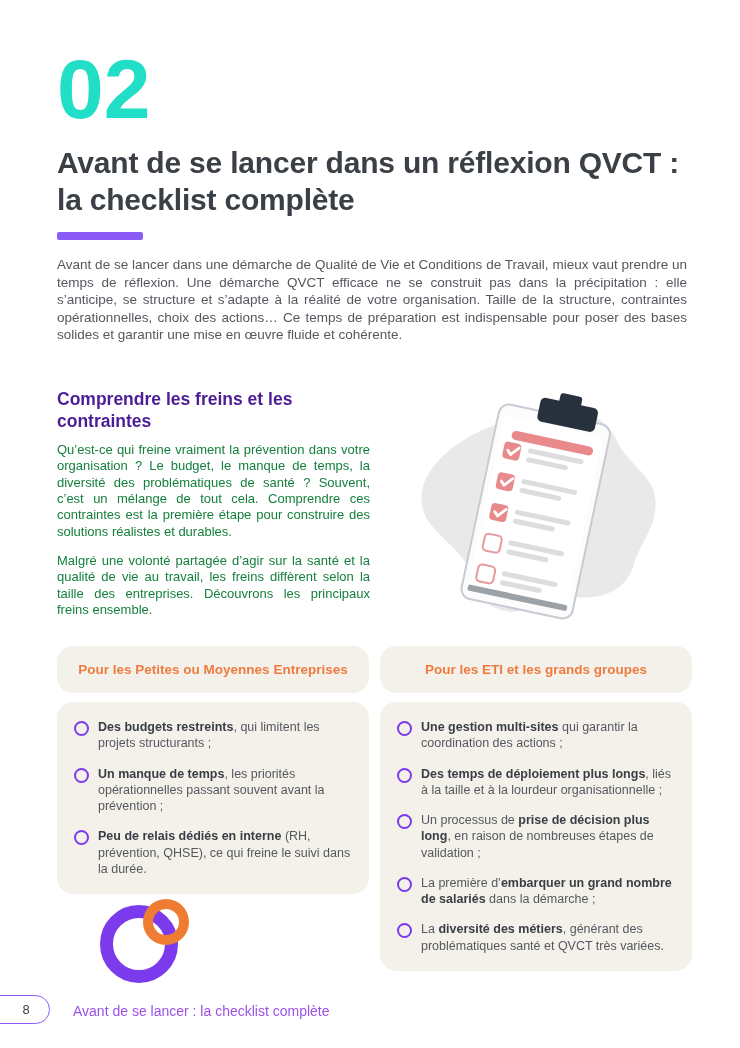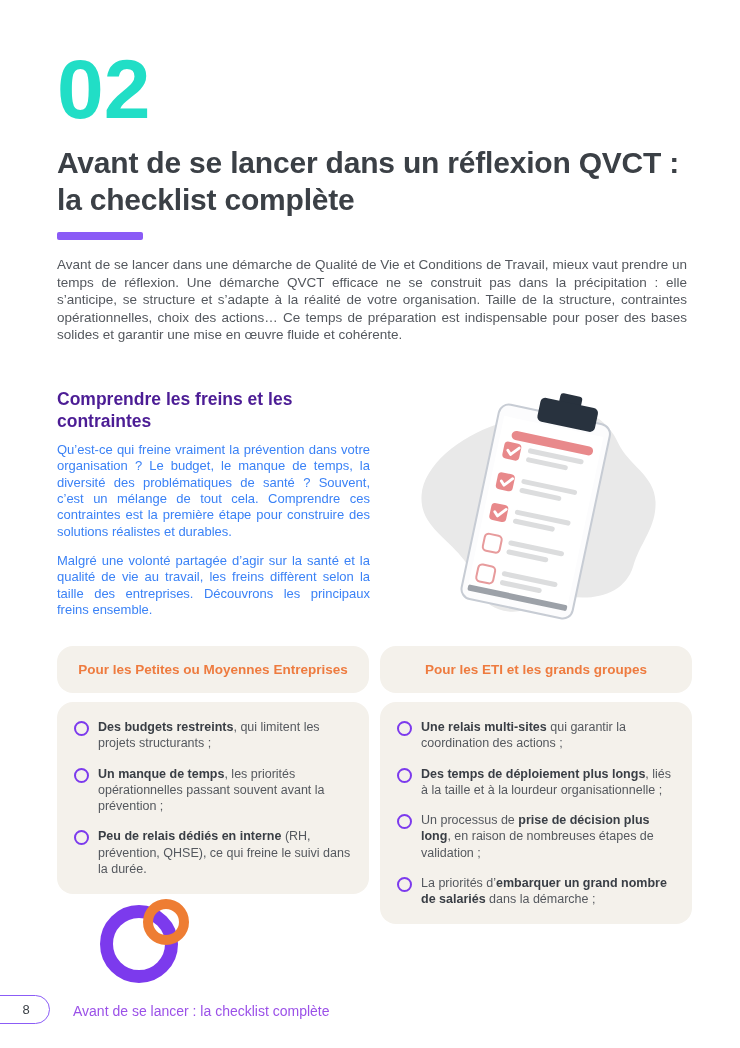--- a/index.html
+++ b/index.html
@@ -34,21 +34,21 @@
     color:#54585E;margin:0;
   }
   
   .section-left{position:absolute;left:57px;top:388px;width:314px;}
   .section-heading{
     margin:0;font-size:17.5px;line-height:1.28;font-weight:bold;
     color:#4c1d95;
   }
   .section-left p{
     margin:9px 1px 0 0;font-size:13px;line-height:1.26;
-    text-align:justify;color:#3b82f6;
+    text-align:justify;color:#15803d;
   }
   .section-left p + p{margin-top:13px;}
   .illustration{position:absolute;left:398px;top:392px;width:276px;height:238px;}
   
   .cards-row{
     position:absolute;left:57px;top:646px;width:636px;
     display:flex;gap:11px;align-items:flex-start;
   }
   .card-col{width:312px;display:flex;flex-direction:column;gap:9px;}
   .card-header{
@@ -182,33 +182,37 @@
         </ul>
       </div>
     </div>
 
     <div class="card-col">
       <div class="card-header">Pour les ETI et les grands groupes</div>
       <div class="card-body">
         <ul>
           <li>
             <span class="bullet-ring"></span>
-            <span class="li-text"><b>Une relais multi-sites</b><span> qui garantir la coordination des actions ;</span></span>
+            <span class="li-text"><b>Une gestion multi-sites</b><span> qui garantir la coordination des actions ;</span></span>
           </li>
           <li>
             <span class="bullet-ring"></span>
             <span class="li-text"><b>Des temps de déploiement plus longs</b><span>, liés à la taille et à la lourdeur organisationnelle ;</span></span>
           </li>
           <li>
             <span class="bullet-ring"></span>
             <span class="li-text"><span>Un processus de </span><b>prise de décision plus long</b><span>, en raison de nombreuses étapes de validation ;</span></span>
           </li>
           <li>
             <span class="bullet-ring"></span>
-            <span class="li-text"><span>La priorités d’</span><b>embarquer un grand nombre de salariés</b><span> dans la démarche ;</span></span>
+            <span class="li-text"><span>La première d’</span><b>embarquer un grand nombre de salariés</b><span> dans la démarche ;</span></span>
+          </li>
+          <li>
+            <span class="bullet-ring"></span>
+            <span class="li-text"><span>La </span><b>diversité des métiers</b><span>, générant des problématiques santé et QVCT très variées.</span></span>
           </li>
         </ul>
       </div>
     </div>
   </div>
 
   <div class="ring-purple"></div>
   <div class="ring-orange"></div>
 
   <div class="page-pill">

